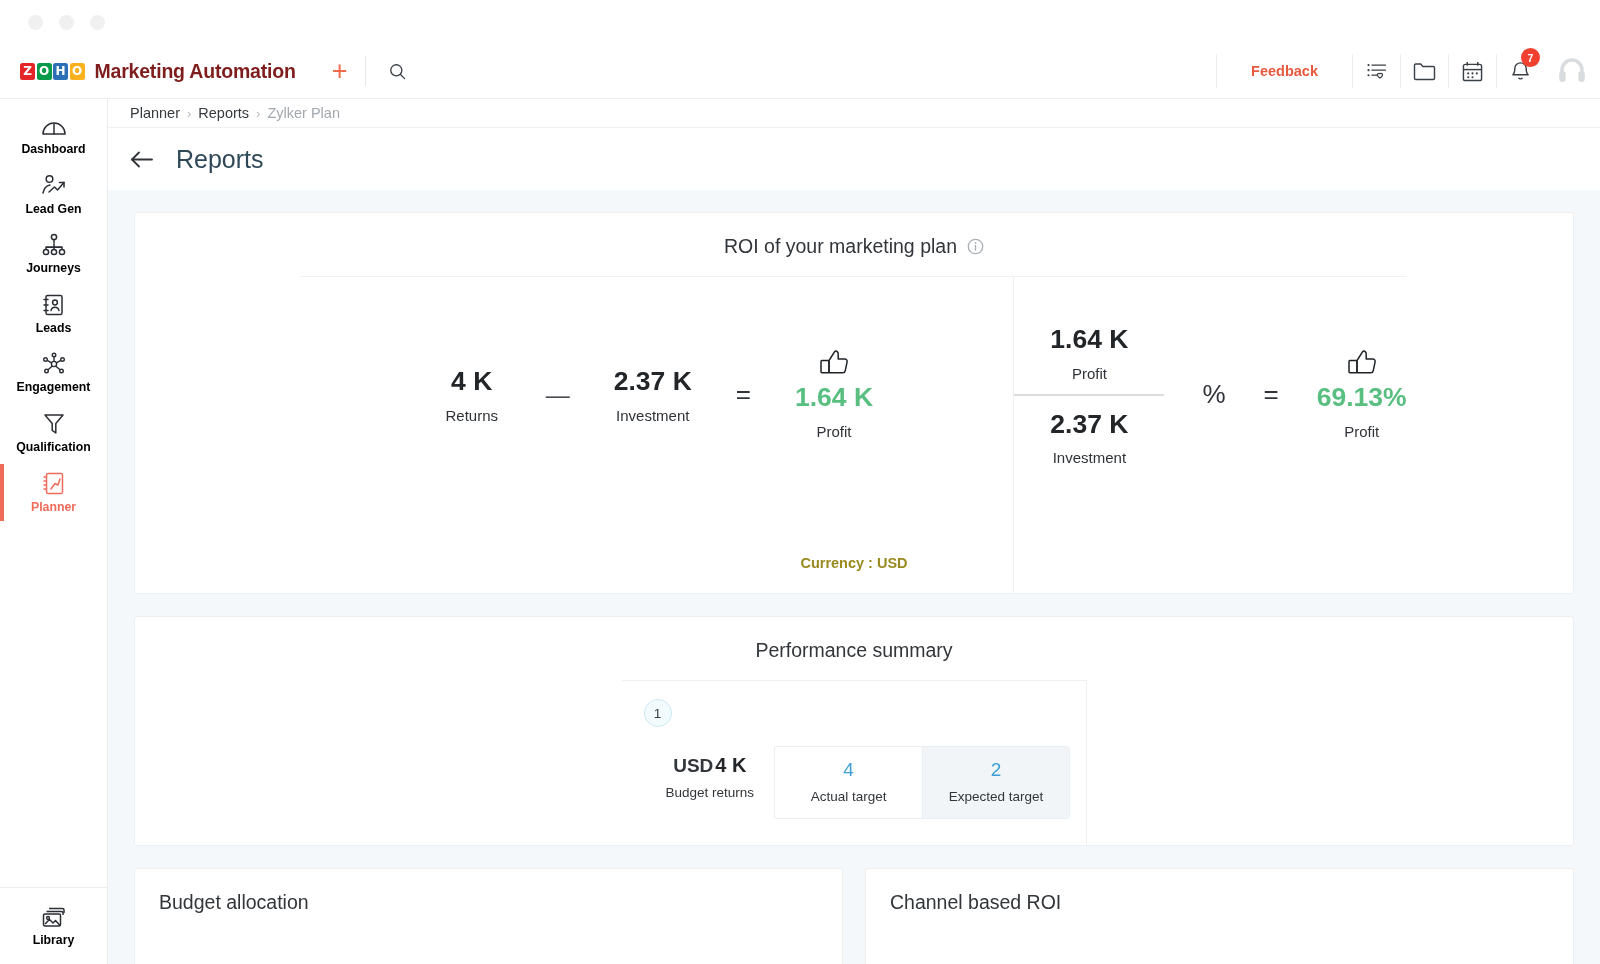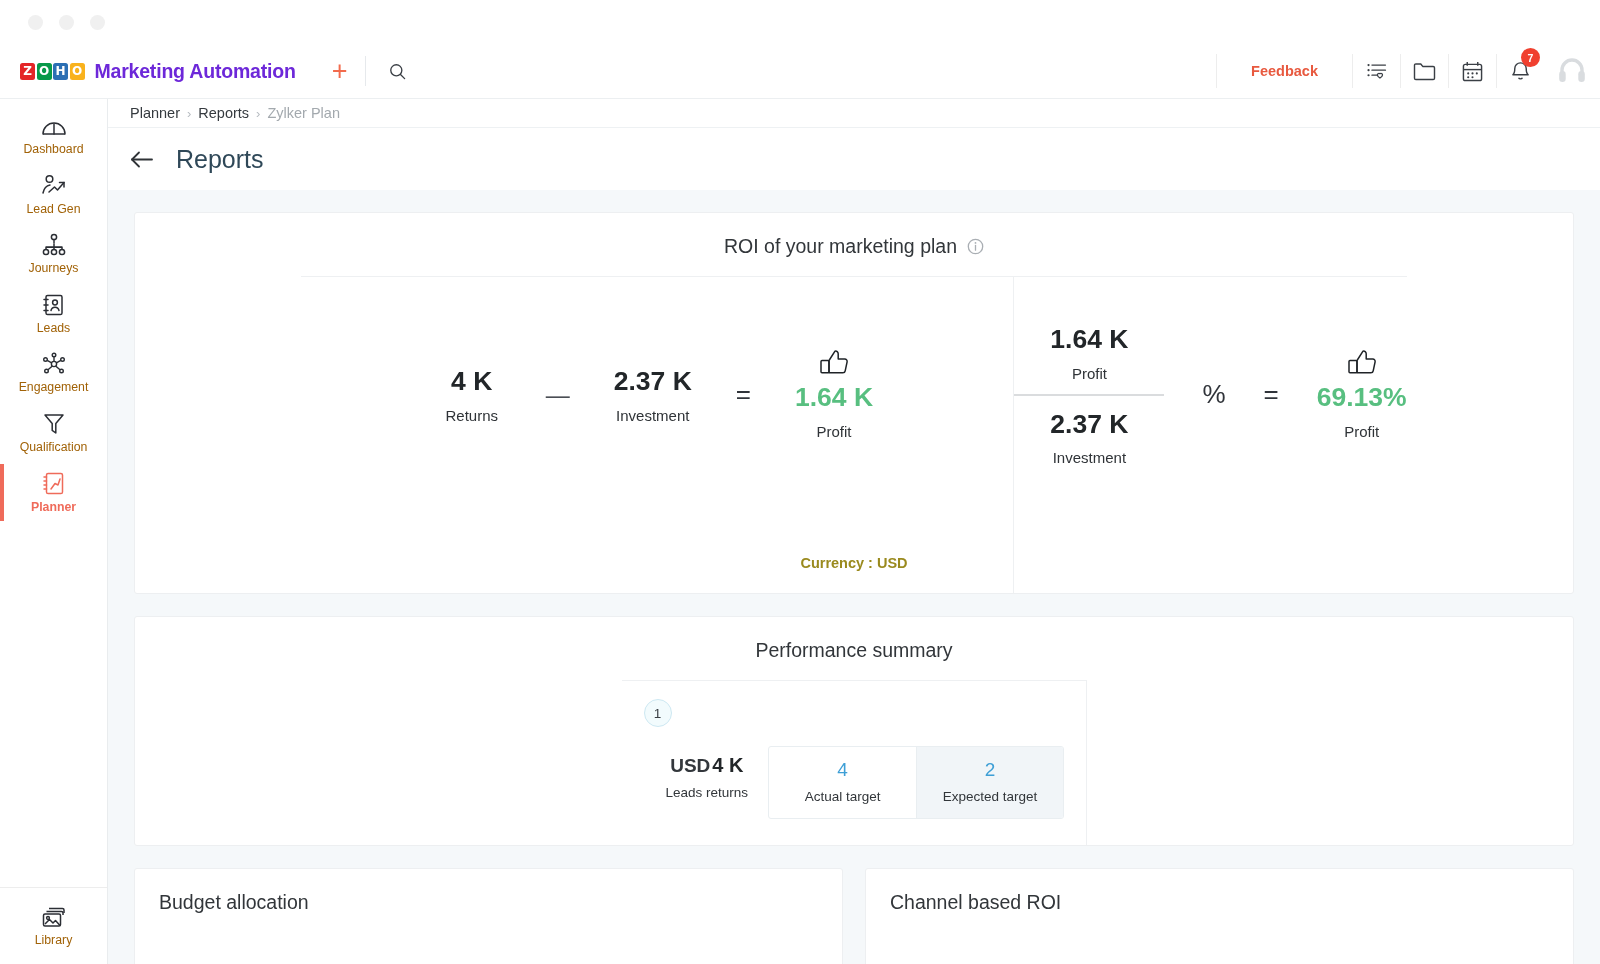--- a/index.html
+++ b/index.html
@@ -21,21 +21,21 @@
     height:55px; background:#fff; display:flex; align-items:center;
     border-bottom:1px solid #eceff1; position:relative;
   }
   .brand { display:flex; align-items:center; padding-left:20px; gap:10px; }
   .zoho-logo { display:flex; gap:1.5px; align-items:center; }
   .zl { width:15px; height:17px; border-radius:2.5px; color:#fff; font-size:12px;
         font-weight:bold; display:flex; align-items:center; justify-content:center;
         font-family:"DejaVu Sans", sans-serif; line-height:1; }
   .zl.c0{background:#e42527;} .zl.c1{background:#089949;}
   .zl.c2{background:#2b6fb4;} .zl.c3{background:#f9b21d;}
-  .brand-name { font-size:19.5px; color:#6d28d9; font-weight:600; letter-spacing:-0.2px; }
+  .brand-name { font-size:19.5px; color:#7f1d1d; font-weight:600; letter-spacing:-0.2px; }
 
   .plus-btn { margin-left:28px; color:#f26b4d; font-size:27px; font-weight:300; line-height:1;
               cursor:pointer; padding:0 8px; }
   .divvert { width:1px; height:30px; background:#e6e9ec; margin:0 10px; }
   .search-btn { padding:0 12px; cursor:pointer; display:flex; align-items:center; }
 
   .appbar-right { margin-left:auto; display:flex; align-items:center; height:55px; }
   .feedback { color:#e8593f; font-size:14.5px; font-weight:600; padding:0 34px; cursor:pointer;
               border-left:1px solid #ededed; height:34px; display:flex; align-items:center; }
   .ic-btn { width:48px; height:34px; display:flex; align-items:center; justify-content:center;
@@ -53,21 +53,21 @@
   
   .sidebar {
     width:108px; background:#fff; border-right:1px solid #e9ecee;
     display:flex; flex-direction:column; flex:0 0 108px; position:relative;
   }
   .side-top { padding-top:8px; }
   .side-item {
     display:flex; flex-direction:column; align-items:center; justify-content:center;
     padding:9px 2px 8px; cursor:pointer; position:relative; gap:5px;
   }
-  .side-item .lbl { font-size:12.3px; color:#a16207; font-weight:400; text-align:center; line-height:1.1; }
+  .side-item .lbl { font-size:12.3px; color:#000000; font-weight:700; text-align:center; line-height:1.1; }
   .side-item.active .lbl { color:#ef6b5a; font-weight:600; }
   .side-item.active::before {
     content:""; position:absolute; left:0; top:2px; bottom:2px; width:4px; background:#ef6b5a;
   }
   .side-bottom { margin-top:auto; border-top:1px solid #ededed; }
   .side-bottom .side-item { padding:17px 2px 16px; }
   .side-bottom .side-item + .side-item { border-top:1px solid #ededed; }
 
   
   .content { flex:1; display:flex; flex-direction:column; min-width:0; background:#fff; }
@@ -440,21 +440,21 @@
       <section class="card perf-card">
         <div class="card-title">Performance summary</div>
         <div class="perf-body">
           <div class="perf-left">
             <div class="step-num">1</div>
             <div class="perf-metrics">
               <div class="totret">
                 <span class="v">
                   <span class="cur">USD</span><span>4 K</span>
                 </span>
-                <span class="l">Leads returns</span>
+                <span class="l">Budget returns</span>
               </div>
               <div class="tgt-group">
                 <div class="tgt">
                   <span class="v">4</span>
                   <span class="l">Actual target</span>
                 </div>
                 <div class="tgt sel">
                   <span class="v">2</span>
                   <span class="l">Expected target</span>
                 </div>

